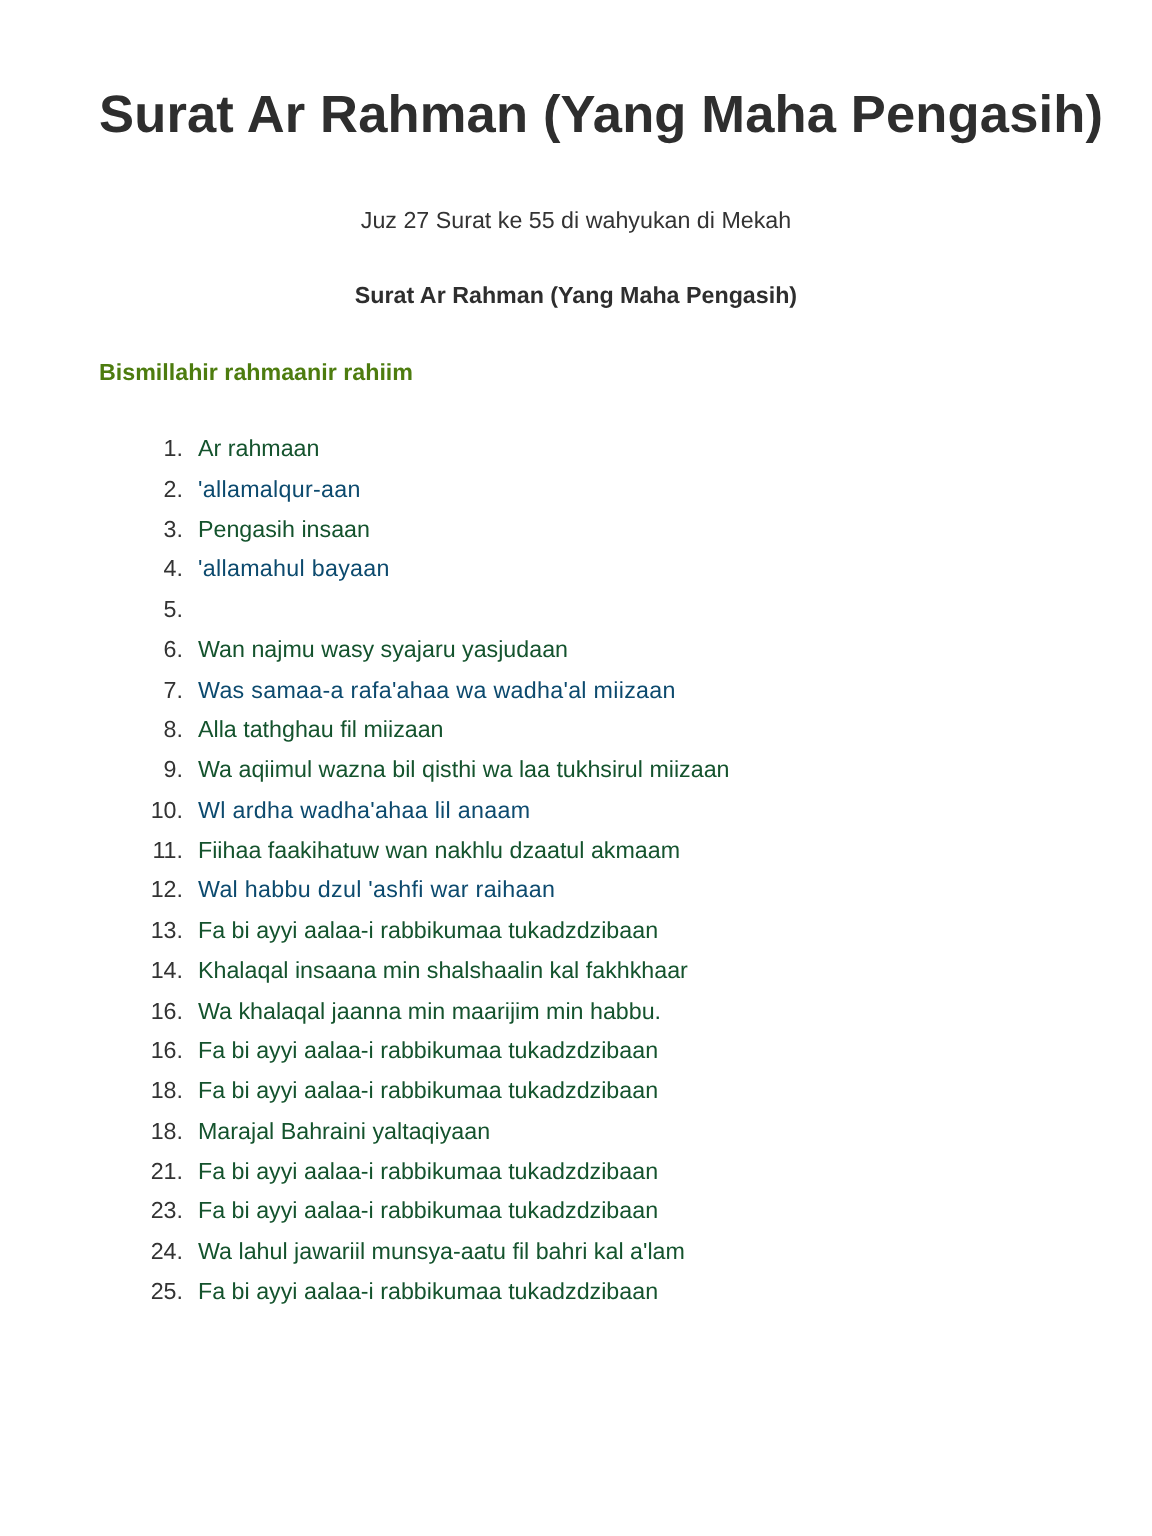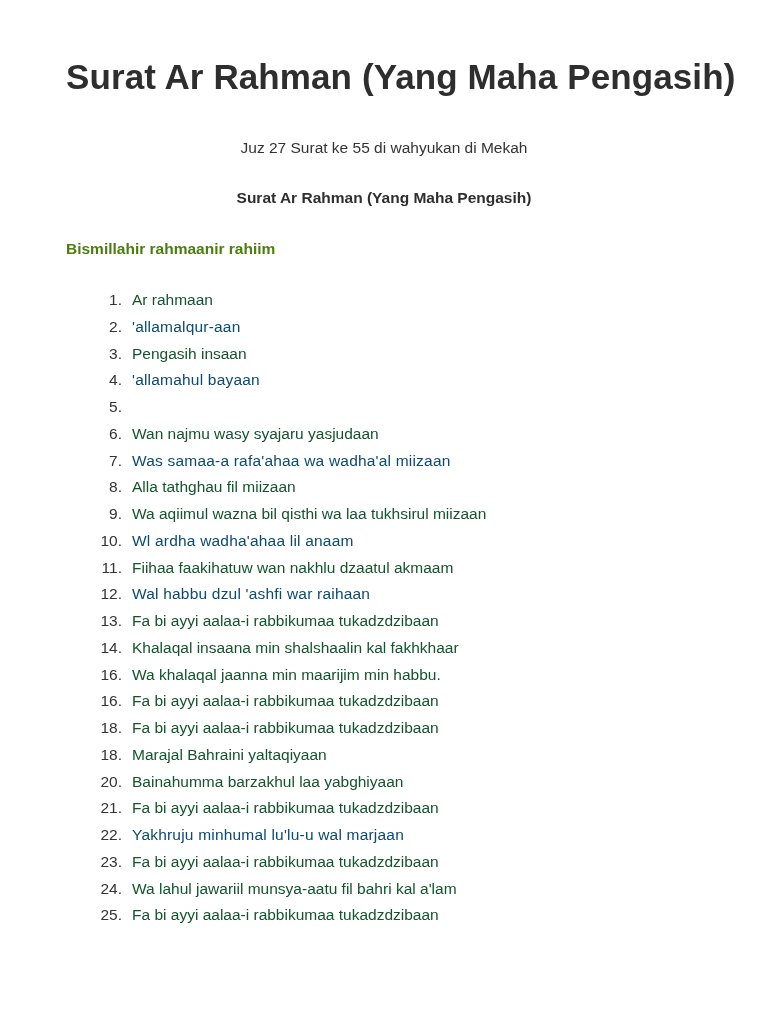--- a/index.html
+++ b/index.html
@@ -166,30 +166,22 @@
     </li>
   <li class="verse">
       <span class="verse-num">18.</span>
       <span class="verse-text">Fa bi ayyi aalaa-i rabbikumaa tukadzdzibaan</span>
     </li>
   <li class="verse">
       <span class="verse-num">18.</span>
       <span class="verse-text">Marajal Bahraini yaltaqiyaan</span>
     </li>
   <li class="verse">
-      <span class="verse-num">20.</span>
-      <span class="verse-text">Bainahumma barzakhul laa yabghiyaan</span>
-    </li>
-  <li class="verse">
       <span class="verse-num">21.</span>
       <span class="verse-text">Fa bi ayyi aalaa-i rabbikumaa tukadzdzibaan</span>
-    </li>
-  <li class="verse">
-      <span class="verse-num">22.</span>
-      <span class="verse-text light">Yakhruju minhumal lu'lu-u wal marjaan</span>
     </li>
   <li class="verse">
       <span class="verse-num">23.</span>
       <span class="verse-text">Fa bi ayyi aalaa-i rabbikumaa tukadzdzibaan</span>
     </li>
   <li class="verse">
       <span class="verse-num">24.</span>
       <span class="verse-text">Wa  lahul jawariil munsya-aatu fil bahri kal a'lam</span>
     </li>
   <li class="verse">

